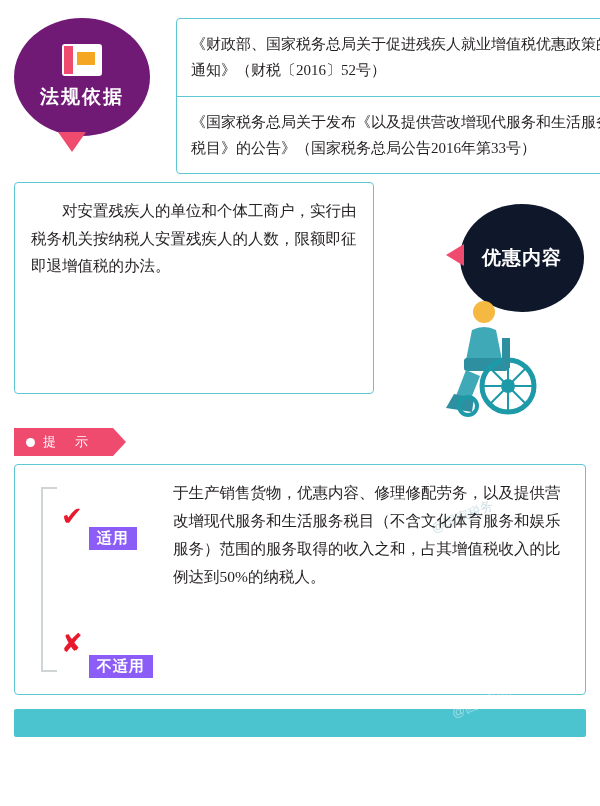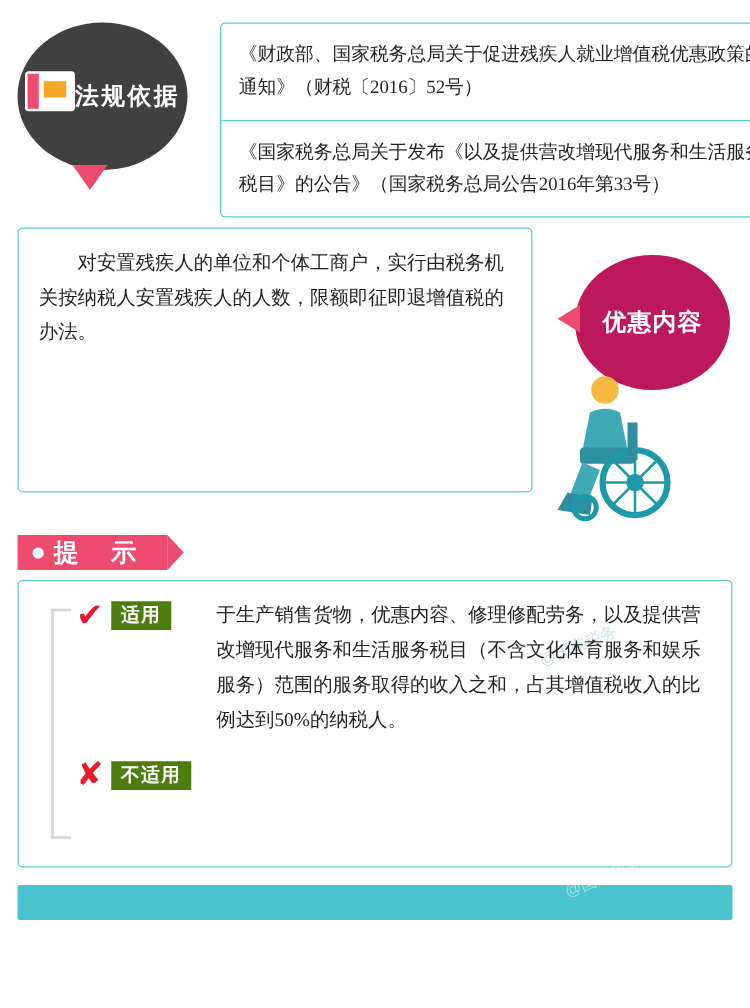--- a/index.html
+++ b/index.html
@@ -17,24 +17,24 @@
   .sec1 {
     position: relative;
     height: 178px;
   }
   .badge-pink {
     position: absolute;
     left: 14px;
     top: 18px;
     width: 136px;
     height: 118px;
-    background: #404040;
+    background: #701a75;
     border-radius: 50% 50% 50% 50%;
     display: flex;
-    flex-direction: row;
+    flex-direction: column;
     align-items: center;
     justify-content: center;
   }
   .badge-pink:after {
     content: "";
     position: absolute;
     bottom: -16px;
     left: 44px;
     width: 0; height: 0;
     border-left: 14px solid transparent;
@@ -83,21 +83,21 @@
 
   
   .sec2 {
     position: relative;
     height: 240px;
   }
   .teal-box {
     position: absolute;
     left: 14px;
     top: 4px;
-    width: 412px;
+    width: 360px;
     min-height: 212px;
     border: 1px solid #5dc8d4;
     border-radius: 4px;
     padding: 14px 16px;
     background: #fff;
   }
   .teal-box p {
     margin: 0 0 4px 0;
     font-size: 15.5px;
     line-height: 1.78;
@@ -105,21 +105,21 @@
     text-indent: 2em;
   }
   .hl-red { color: #e8192c; font-weight: bold; }
 
   .badge-teal {
     position: absolute;
     right: 16px;
     top: 26px;
     width: 124px;
     height: 108px;
-    background: #be185d;
+    background: #0f172a;
     border-radius: 50%;
     display: flex;
     align-items: center;
     justify-content: center;
   }
   .badge-teal:after {
     content: "";
     position: absolute;
     left: -14px;
     top: 40px;
@@ -165,21 +165,21 @@
     content: "";
     position: absolute;
     right: -13px; top: 0;
     width: 0; height: 0;
     border-top: 14px solid transparent;
     border-bottom: 14px solid transparent;
     border-left: 13px solid #ef4b6e;
   }
   .dot-white { width: 9px; height: 9px; border-radius: 50%; background: #fff; }
   .tip-flag .lbl {
-    color: #fff; font-size: 20px; font-weight: bold; letter-spacing: 3px;
+    color: #fff; font-size: 13px; font-weight: normal; letter-spacing: 3px;
     font-family: "Liberation Sans", sans-serif;
   }
 
   
   .sec3 {
     position: relative;
     margin: 0 14px;
     border: 1px solid #5dc8d4;
     border-radius: 4px;
     padding: 14px 16px 16px 16px;
@@ -210,27 +210,28 @@
   }
   .mark {
     font-size: 26px;
     line-height: 20px;
     font-weight: bold;
     font-family: "DejaVu Sans", sans-serif;
   }
   .mark.ok { color: #e8192c; }
   .mark.no { color: #e8192c; }
   .tag-chip {
-    background: #4d7c0f;
+    background: #8b5cf6;
     color: #fff;
     font-size: 15px;
     font-weight: bold;
     padding: 2px 8px;
     letter-spacing: 1px;
     font-family: "Liberation Sans", sans-serif;
+    margin-top: 46px;
   }
   .rule-text {
     font-size: 15.5px;
     line-height: 1.8;
     color: #231f20;
     flex: 1 1 auto;
   }
 
   
   .footer {

